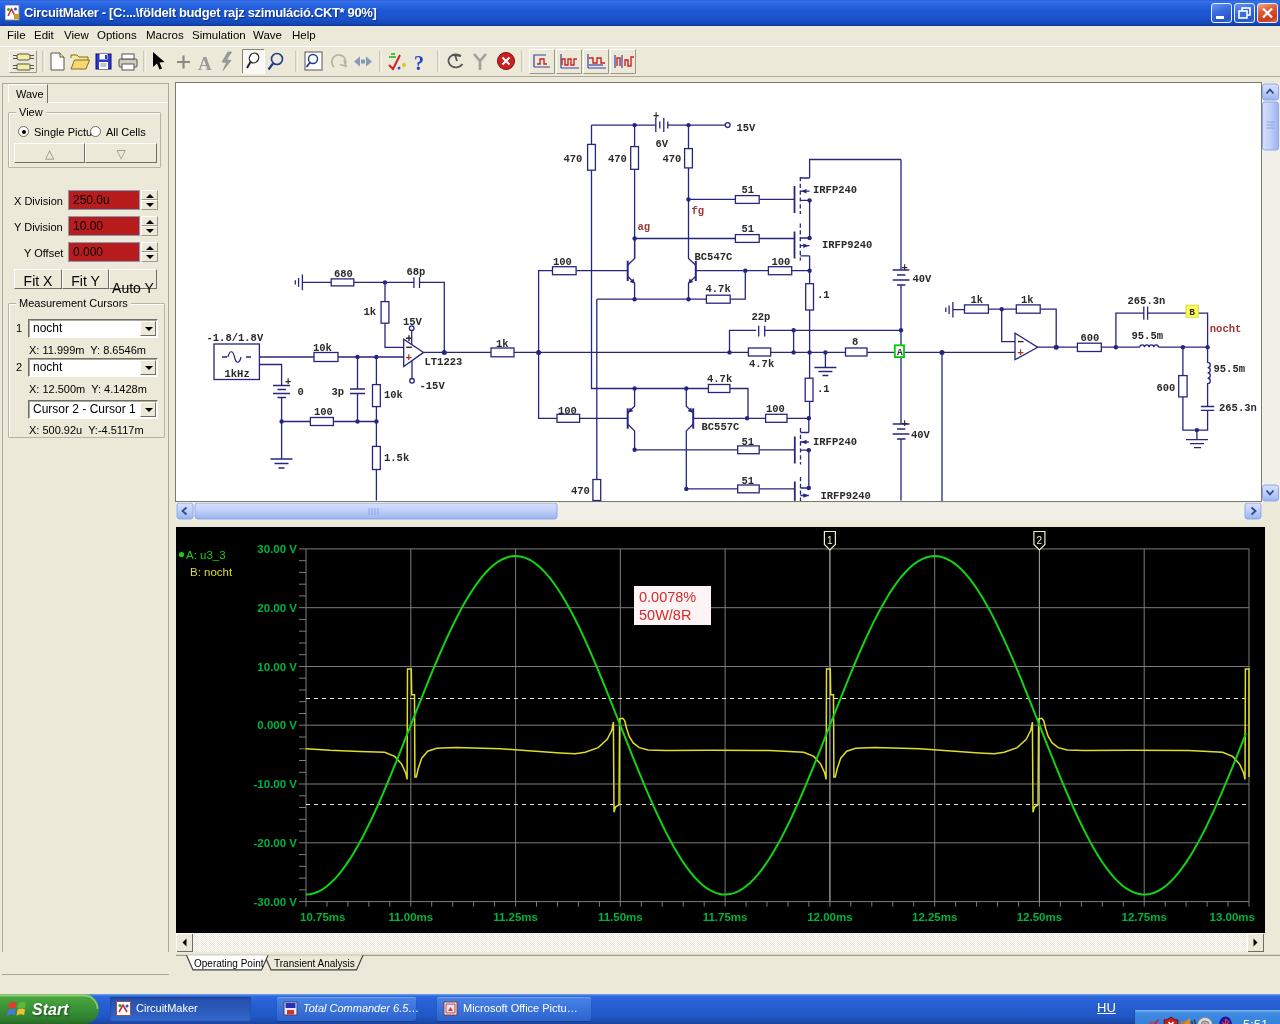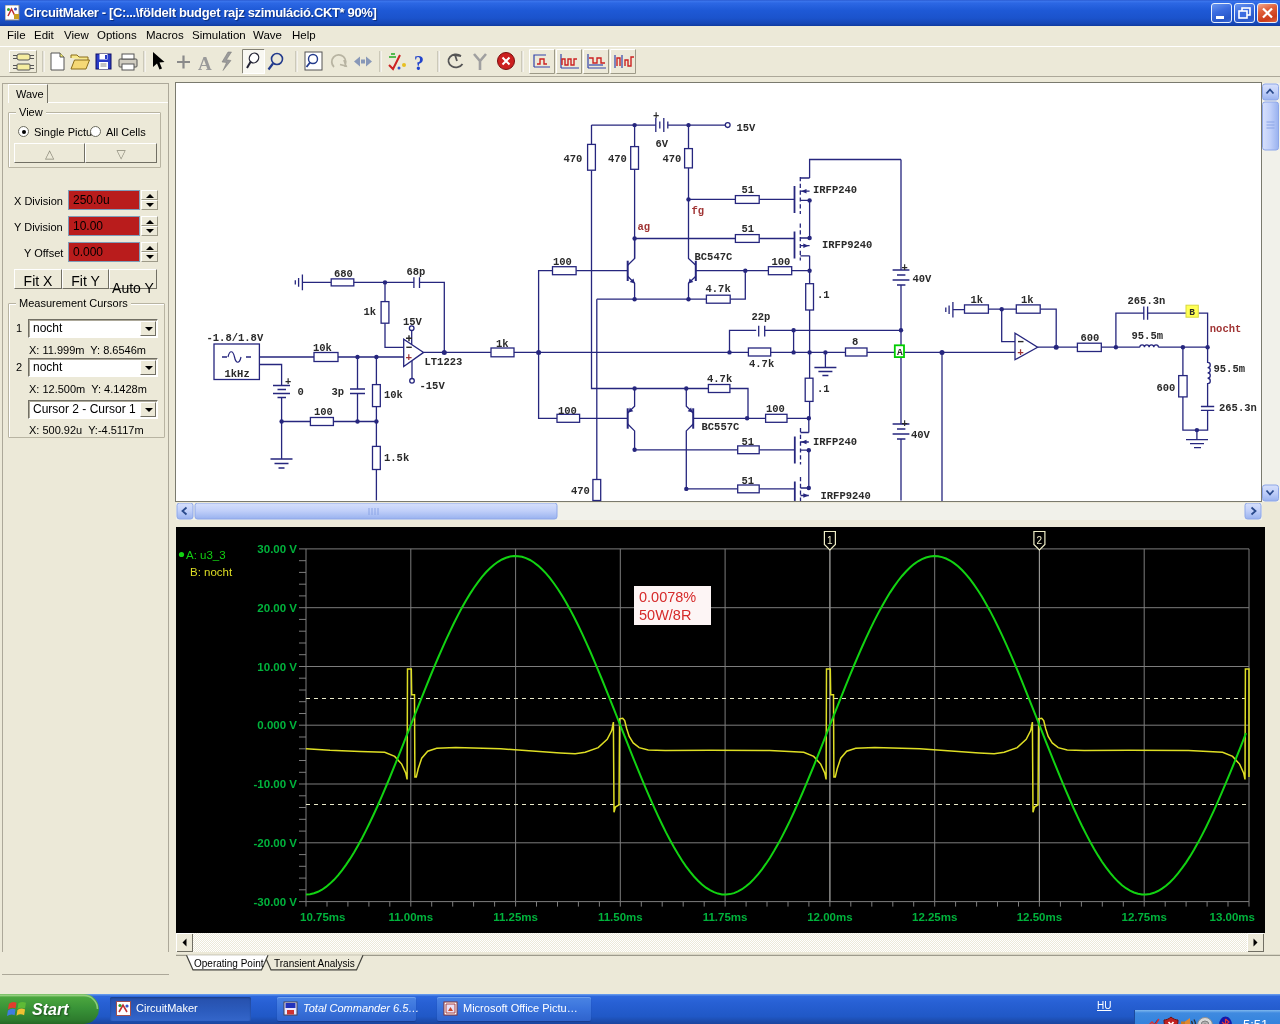--- a/index.html
+++ b/index.html
@@ -683,14 +683,14 @@
     <circle cx="7" cy="8" r="1.5" fill="#606060"></circle>
     <path d="M10 13 l4 -3" stroke="#a8a8c0" stroke-width="1.5"></path>
    </g>
    <g transform="translate(84,6)">
     <ellipse cx="6.5" cy="9" rx="6.5" ry="8.5" fill="#1818a8"></ellipse>
     <path d="M6.5 3 l3.5 3 -7 6 M6.5 15 l3.5 -3 -7 -6 M6.5 3 v12" stroke="#e83838" stroke-width="1.2" fill="none"></path>
    </g>
    <text x="108" y="19" font-size="13px" fill="#fff" font-family="Liberation Sans,sans-serif">5:51</text>
   </svg>
  </div>
- <div class="abs" style="left:1097px;top:6px;width:40px;height:22px;color:#fff;font-size:10px;text-decoration:underline;">HU</div>
+ <div class="abs" style="left:1097px;top:6px;width:40px;height:22px;color:#fff;font-size:13px;text-decoration:underline;">HU</div>
 </div>
 
 </body></html>

